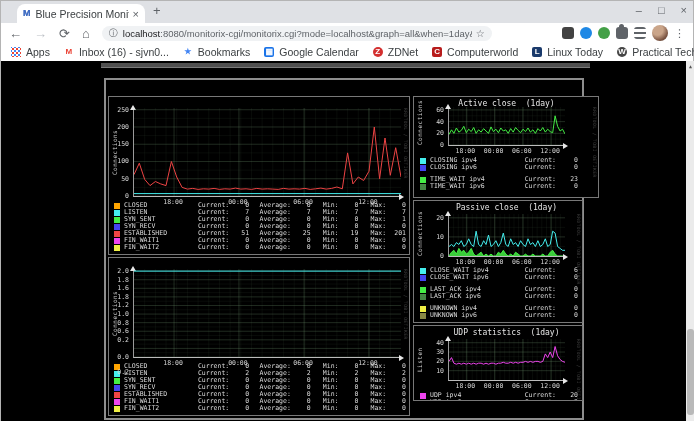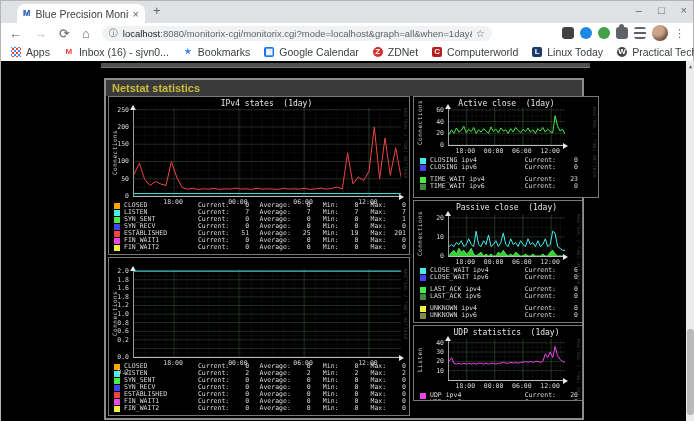--- a/index.html
+++ b/index.html
@@ -198,26 +198,22 @@
     <div class="bm-spacer"></div>
 
     <span class="bm-divider"></span>
 
   </div>
 
   <div class="content">
     <div class="prev-border"></div>
 
     <div class="main-box">
-      <div class="sec-header">
-        <span class="sec-title" style="color: rgb(201, 189, 58);">Netstat statistics</span>
-      </div>
 
       <div class="panel" id="panel-ipv4">
-        <div class="ptitle">IPv4 states  (1day)</div>
         <div class="ylab" style="left: 2px; top: 11px; height: 88px;">Connections</div>
         <div class="plot">
             <svg viewBox="0 0 267 88" width="267" height="88">
               <line x1="10.68" y1="0" x2="10.68" y2="88" stroke="rgba(110,150,110,.16)" stroke-width="0.5"></line>
               <line x1="21.36" y1="0" x2="21.36" y2="88" stroke="rgba(110,150,110,.16)" stroke-width="0.5"></line>
               <line x1="32.04" y1="0" x2="32.04" y2="88" stroke="rgba(110,150,110,.16)" stroke-width="0.5"></line>
               <line x1="42.72" y1="0" x2="42.72" y2="88" stroke="rgba(110,150,110,.16)" stroke-width="0.5"></line>
               <line x1="53.4" y1="0" x2="53.4" y2="88" stroke="rgba(110,150,110,.16)" stroke-width="0.5"></line>
               <line x1="64.08" y1="0" x2="64.08" y2="88" stroke="rgba(110,150,110,.16)" stroke-width="0.5"></line>
               <line x1="74.76" y1="0" x2="74.76" y2="88" stroke="rgba(110,150,110,.16)" stroke-width="0.5"></line>

